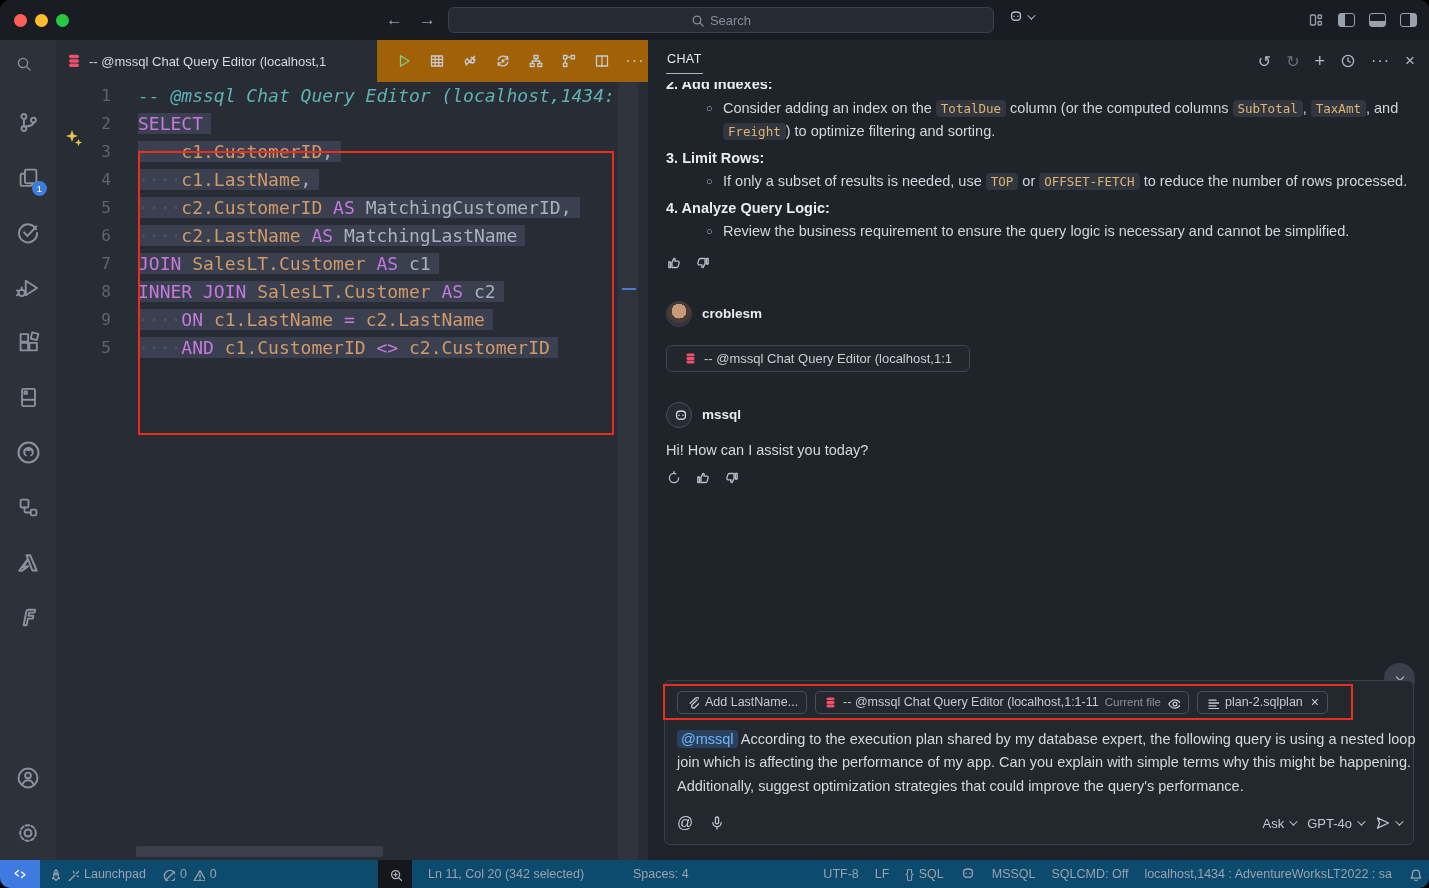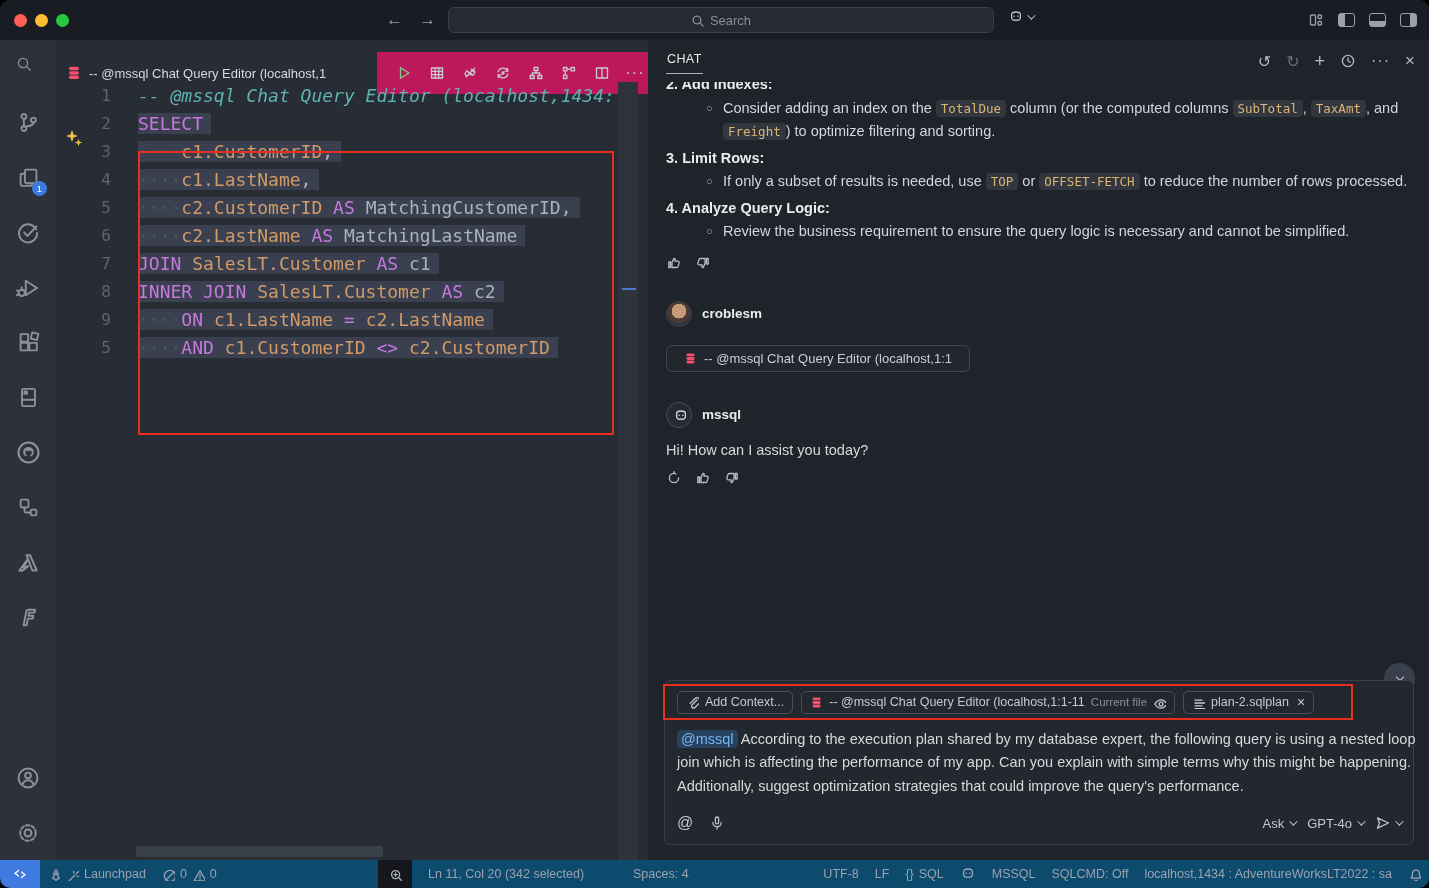--- a/index.html
+++ b/index.html
@@ -24,21 +24,21 @@
 
   
   #activitybar { position:absolute; left:0; top:40px; width:56px; bottom:28px; background:#2c313a; display:flex; flex-direction:column; align-items:center; }
   .act { width:56px; height:55px; display:flex; align-items:center; justify-content:center; color:#8b919d; position:relative; }
   .act svg { width:25px; height:25px; }
   .act .badge { position:absolute; right:9px; bottom:9px; background:#3d7bde; color:#fff; font-size:9.5px; min-width:15px; height:15px; border-radius:8px; display:flex; align-items:center; justify-content:center; }
   .act-bottom { margin-top:auto; }
 
   
   #editor-group { position:absolute; left:56px; top:40px; width:592px; bottom:28px; background:#282c34; }
-  #tabbar { position:absolute; left:0; top:12px; right:0; height:42px; background:#be185d; display:flex;gap:8px; }
+  #tabbar { position:absolute; left:0; top:0; right:0; height:42px; background:#a16207; display:flex;gap:8px; }
   #tab-active { width:330px; height:42px; background:#282c34; display:flex; align-items:center; gap:7px; padding:0 10px; color:#d5d9e0; font-size:13px; white-space:nowrap; overflow:hidden; }
   #editor-actions { display:flex; align-items:center; gap:7px; padding-left:6px; color:#c6cbd4; }
   #editor-actions .eact { width:26px; height:26px; display:flex; align-items:center; justify-content:center; }
   #code-area { position:absolute; left:0; top:42px; right:0; bottom:0; overflow:hidden; font-family:"DejaVu Sans Mono", monospace; font-size:18px; }
   .code-line { display:flex; height:28px; line-height:28px; white-space:pre; }
   .ln-num { width:82px; text-align:right; padding-right:27px; color:#5d6572; font-size:16px; flex:none; }
   .ln-num.active { color:#aab1bd; }
   .sel { background:#3a4050; padding-right:8px; }
   .tk-comment { color:#5fb3b3; font-style:italic; }
   .tk-kw { color:#c678dd; }
@@ -424,21 +424,21 @@
       <div id="scroll-down-btn">
           <span class="chev" style="transform:rotate(45deg);margin-top:-3px;"></span>
         </div>
 
       <div id="chat-input">
         <div id="context-row">
           <span class="ctx-chip">
             <svg class="ic12">
                 <path d="M11 4 6.2 8.8a1.9 1.9 0 1 0 2.7 2.7l4.4-4.4a3.1 3.1 0 1 0-4.4-4.4L4.2 7.4"></path>
               </svg>
-            <span>Add Context...</span>
+            <span>Add LastName...</span>
           </span>
           <span class="ctx-chip">
             <svg class="ic12" viewBox="0 0 16 16">
                 <g fill="#f0506e" stroke="none">
                   <rect x="3" y="1.8" width="10" height="3.5" rx="1.75"></rect>
                   <rect x="3" y="6.2" width="10" height="3.5" rx="1.75"></rect>
                   <rect x="3" y="10.6" width="10" height="3.5" rx="1.75"></rect>
                 </g>
               </svg>
             <span>-- @mssql Chat Query Editor (localhost,1:1-11</span>

